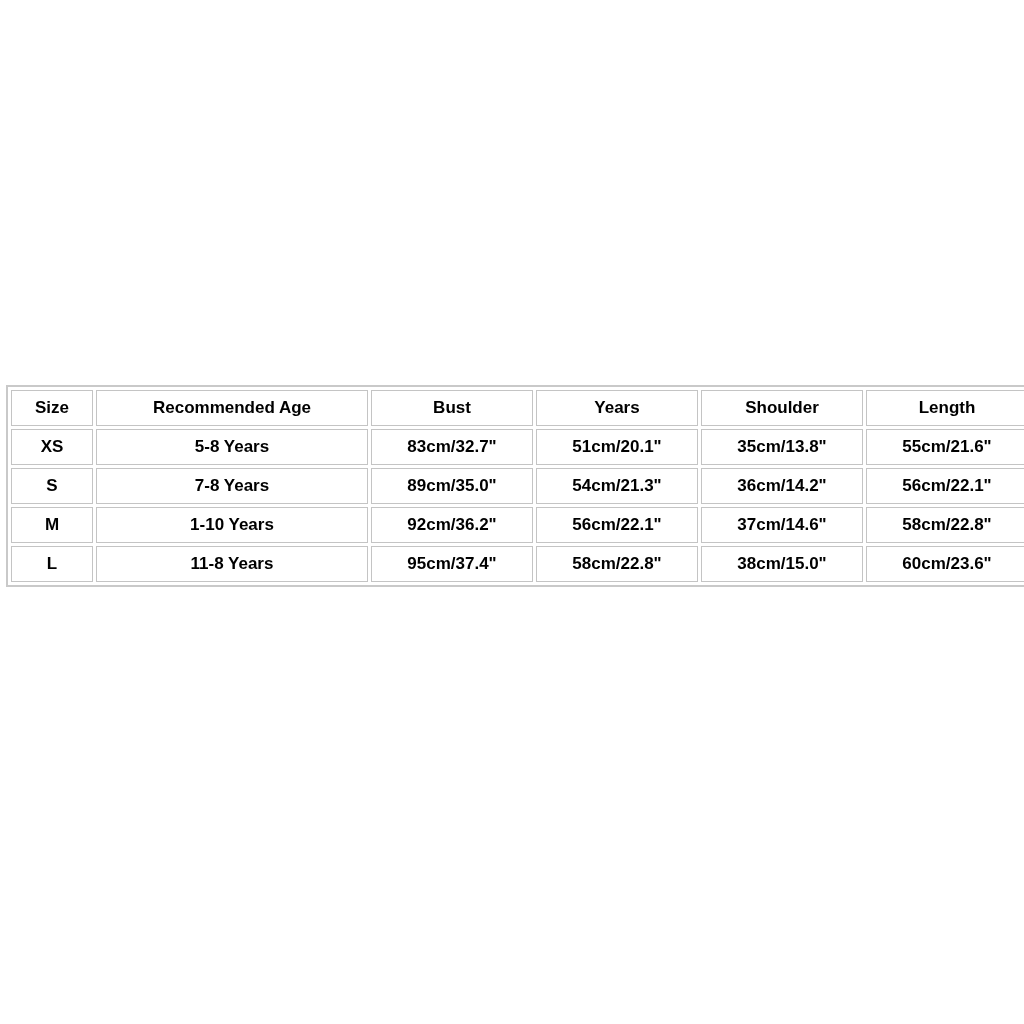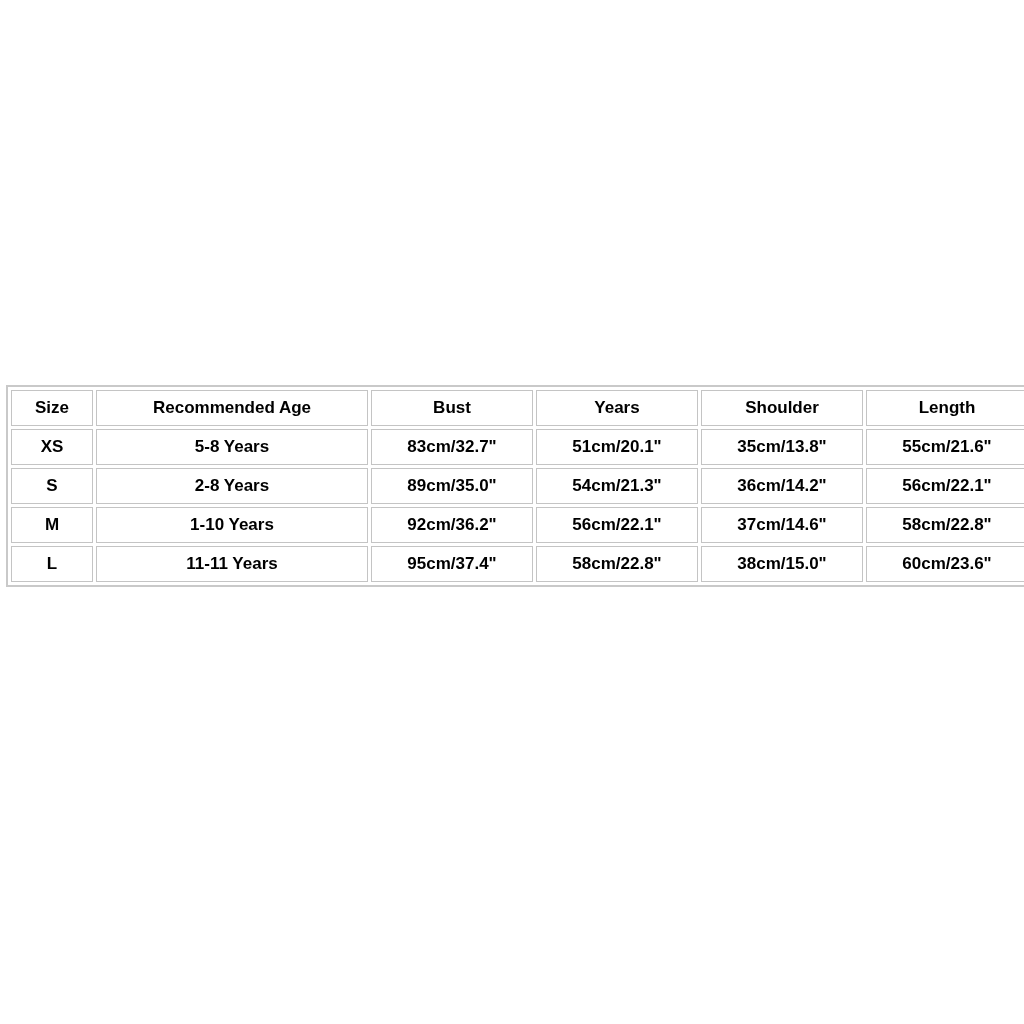--- a/index.html
+++ b/index.html
@@ -83,37 +83,37 @@
       <tr>
         <td>XS</td>
         <td>5-8 Years</td>
         <td>83cm/32.7"</td>
         <td>51cm/20.1"</td>
         <td>35cm/13.8"</td>
         <td>55cm/21.6"</td>
       </tr>
       <tr>
         <td>S</td>
-        <td>2-8 Years</td>
+        <td>7-8 Years</td>
         <td>89cm/35.0"</td>
         <td>54cm/21.3"</td>
         <td>36cm/14.2"</td>
         <td>56cm/22.1"</td>
       </tr>
       <tr>
         <td>M</td>
         <td>1-10 Years</td>
         <td>92cm/36.2"</td>
         <td>56cm/22.1"</td>
         <td>37cm/14.6"</td>
         <td>58cm/22.8"</td>
       </tr>
       <tr>
         <td>L</td>
-        <td>11-11 Years</td>
+        <td>11-8 Years</td>
         <td>95cm/37.4"</td>
         <td>58cm/22.8"</td>
         <td>38cm/15.0"</td>
         <td>60cm/23.6"</td>
       </tr>
     </tbody>
   </table>
 </div>
 
 </body></html>

